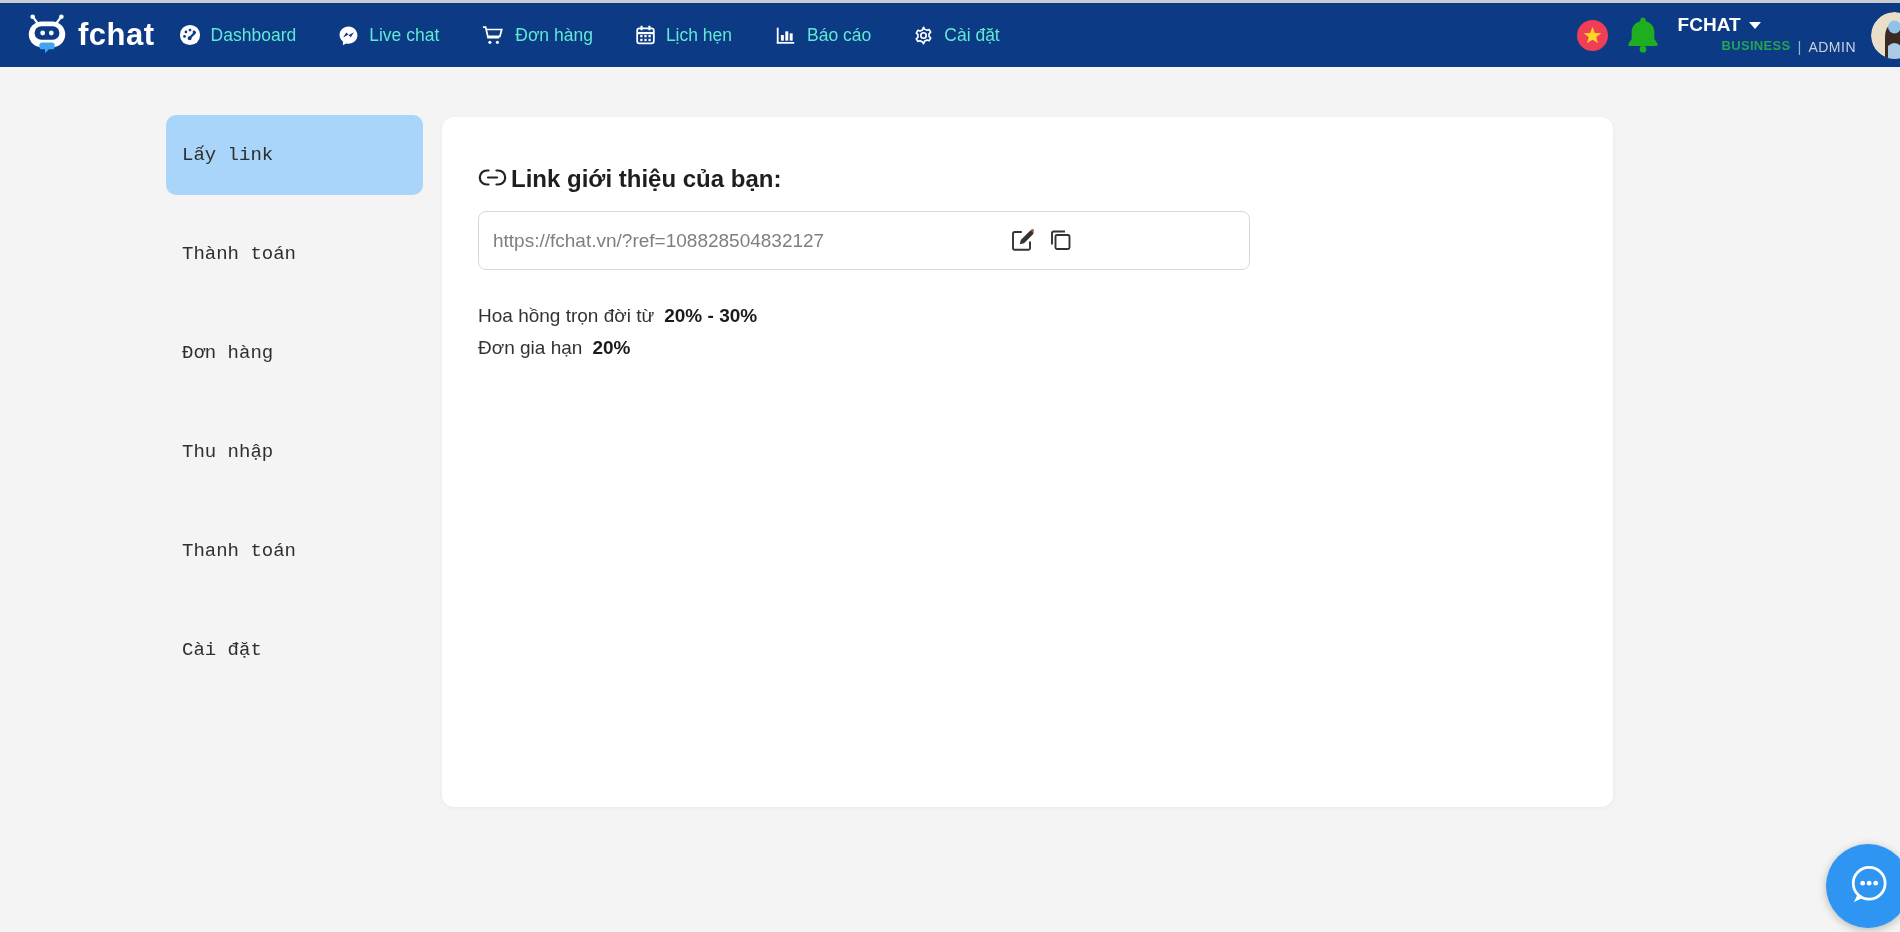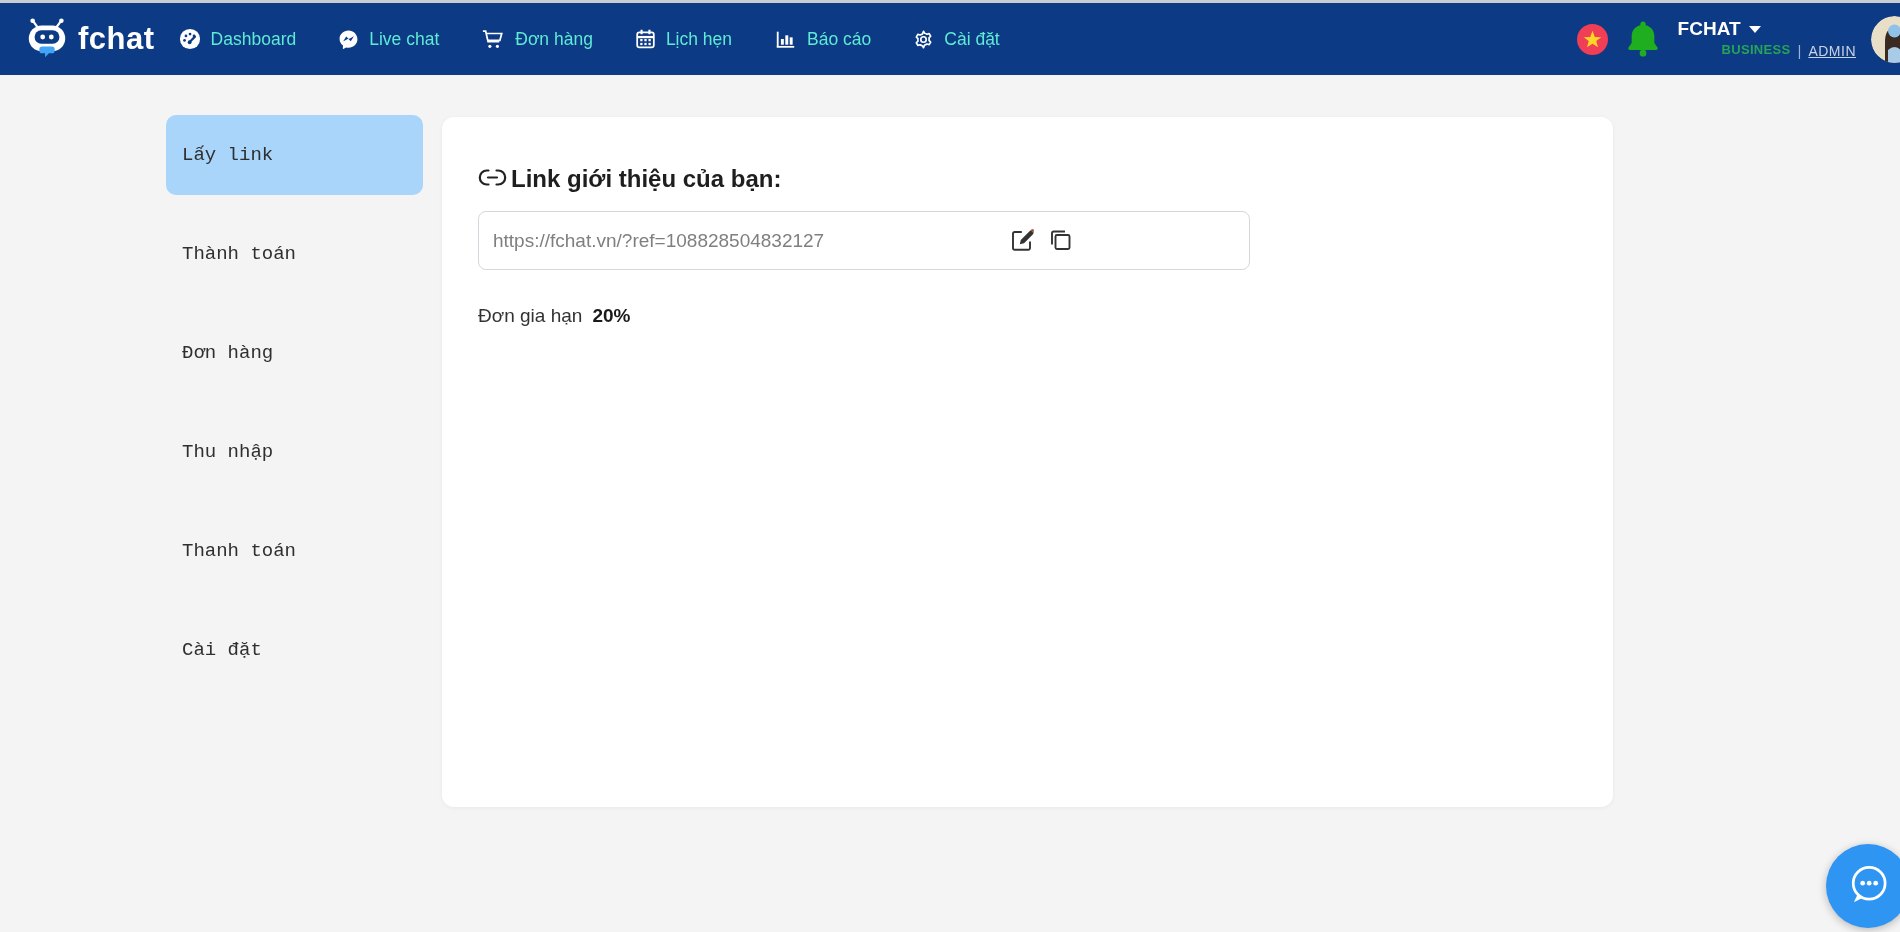--- a/index.html
+++ b/index.html
@@ -3,37 +3,37 @@
 <meta charset="utf-8">
 <style>
   * { margin:0; padding:0; box-sizing:border-box; }
   html,body { width:1900px; height:932px; overflow:hidden;
     font-family:"Liberation Sans","DejaVu Sans",sans-serif; background:#f4f4f5; }
 
   
   .top-strip { position:absolute; left:0; top:0; width:1900px; height:3px; background:#c9ccd1; }
 
   
-  .nav { position:absolute; left:0; top:3px; width:1900px; height:72px; background:#0d3a84;
+  .nav { position:absolute; left:0; top:3px; width:1900px; height:64px; background:#0d3a84;
     display:flex; align-items:center; padding-left:24px; }
   .brand { display:flex; align-items:center; gap:8px; cursor:pointer; }
   .brand-text { color:#fff; font-size:31px; font-weight:bold; letter-spacing:.5px; }
   .menu { display:flex; align-items:center; list-style:none; margin-left:24px; gap:42px; }
   .menu li { display:flex; align-items:center; gap:10px; color:#5eead4; font-size:17.5px; cursor:pointer; white-space:nowrap; }
   .menu svg { display:block; }
   .nav-right { margin-left:auto; display:flex; align-items:center; gap:15px; padding-right:0; }
   .flag { width:31px; height:31px; }
   .bell { width:40px; height:42px; }
   .acct { display:flex; flex-direction:column; line-height:1.15; cursor:pointer; }
   .acct-name { color:#fff; font-size:19px; font-weight:600; display:flex; align-items:center; gap:8px; }
   .caret { width:0; height:0; border-left:6px solid transparent; border-right:6px solid transparent; border-top:7px solid #fff; display:inline-block; }
   .acct-sub { display:flex; align-items:center; gap:7px; margin-top:2px;padding-left:44px; }
   .plan { color:#26a356; font-size:13px; font-weight:bold; letter-spacing:.3px; }
   .divider { color:#9fb0d6; font-size:15px; }
-  .role { color:#c9d2e2; font-size:14px; letter-spacing:.5px;text-decoration:underline; }
+  .role { color:#c9d2e2; font-size:14px; letter-spacing:.5px; }
   .avatar { width:47px; height:47px; border-radius:50%; overflow:hidden; flex:0 0 auto; margin-right:-18px; cursor:pointer; }
 
   
   .sidebar { position:absolute; left:166px; top:115px; width:257px; }
   .side-item { height:80px; border-radius:10px; display:flex; align-items:center;
     padding-left:16px; margin-bottom:19px; font-size:19px; color:#2f2f2f; cursor:pointer;font-family:Liberation Mono, monospace; }
   .side-item.active { background:#a8d5f9; }
 
   
   .card { position:absolute; left:442px; top:117px; width:1171px; height:690px;
@@ -236,20 +236,23 @@
     <button class="input-icon icon-copy" title="">
       <svg width="27" height="27" viewBox="0 0 27 27" fill="none" stroke="#333" stroke-width="1.9">
         <path d="M5 17.5V6.3A1.8 1.8 0 0 1 6.8 4.5H18"></path>
         <rect x="8.5" y="8" width="14" height="14" rx="1.5"></rect>
       </svg>
     </button>
   </div>
 
   <div class="commission">
     <div class="row">
+      <span>Hoa hồng trọn đời từ</span><span class="val">20% - 30%</span>
+    </div>
+    <div class="row">
       <span>Đơn gia hạn</span><span class="val">20%</span>
     </div>
   </div>
 </main>
 
 <button class="fab">
   <span>
     <svg width="52" height="52" viewBox="0 0 44 44" fill="none">
       <circle cx="23" cy="20.5" r="13.5" stroke="#fff" stroke-width="2.3"></circle>
       <path d="M13.5 29.5 L10 36.5 L18 32.5 Z" fill="#fff"></path>

